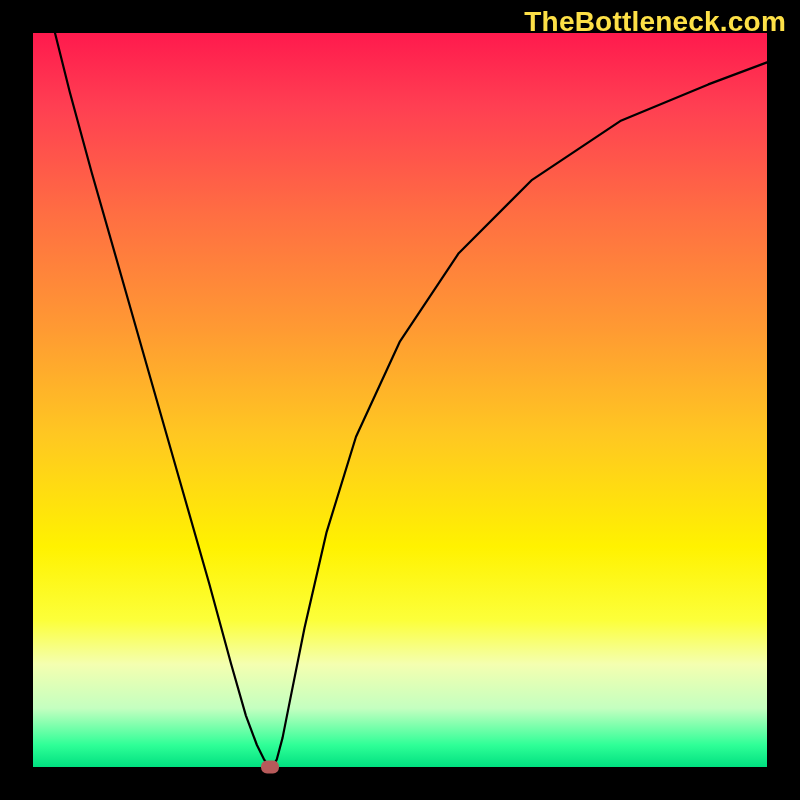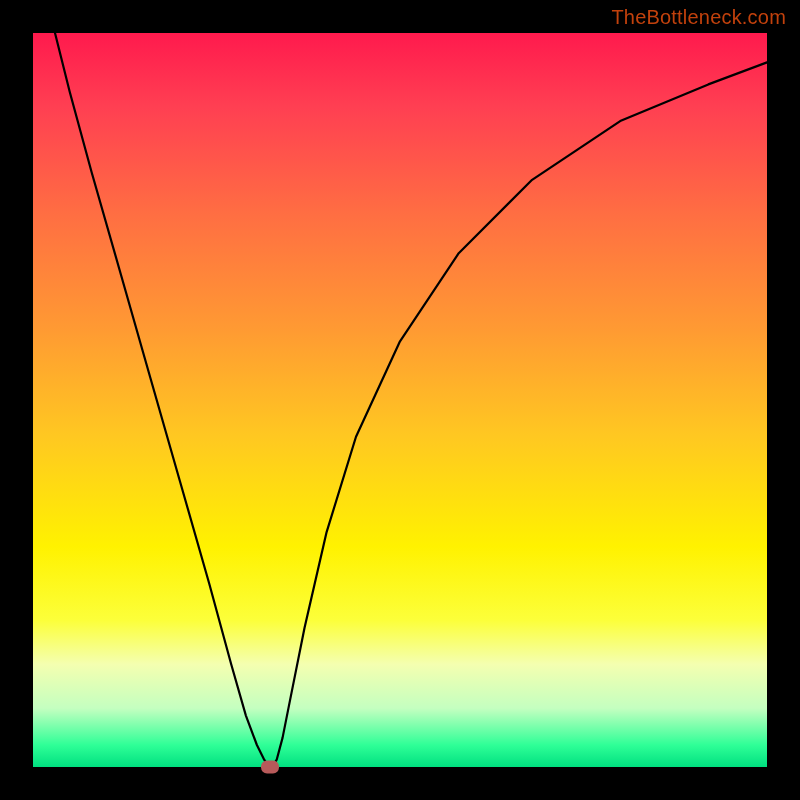--- a/index.html
+++ b/index.html
@@ -34,24 +34,24 @@
       #f4ffb0 86%,
       #c4ffc0 92%,
       #2fff97 97%,
       #00e080 100%
     );
   }
   .watermark {
     position: absolute;
     top: 6px;
     right: 14px;
-    color: #c2410c;
-    font-size: 20px;
+    color: #fde047;
+    font-size: 28px;
     letter-spacing: 0.2px;
-    font-weight: 400;
+    font-weight: 700;
     pointer-events: none;
   }
   .marker {
     position: absolute;
     width: 18px;
     height: 13px;
     border-radius: 6px;
     background: #b75a5a;
     transform: translate(-50%, -50%);
   }

